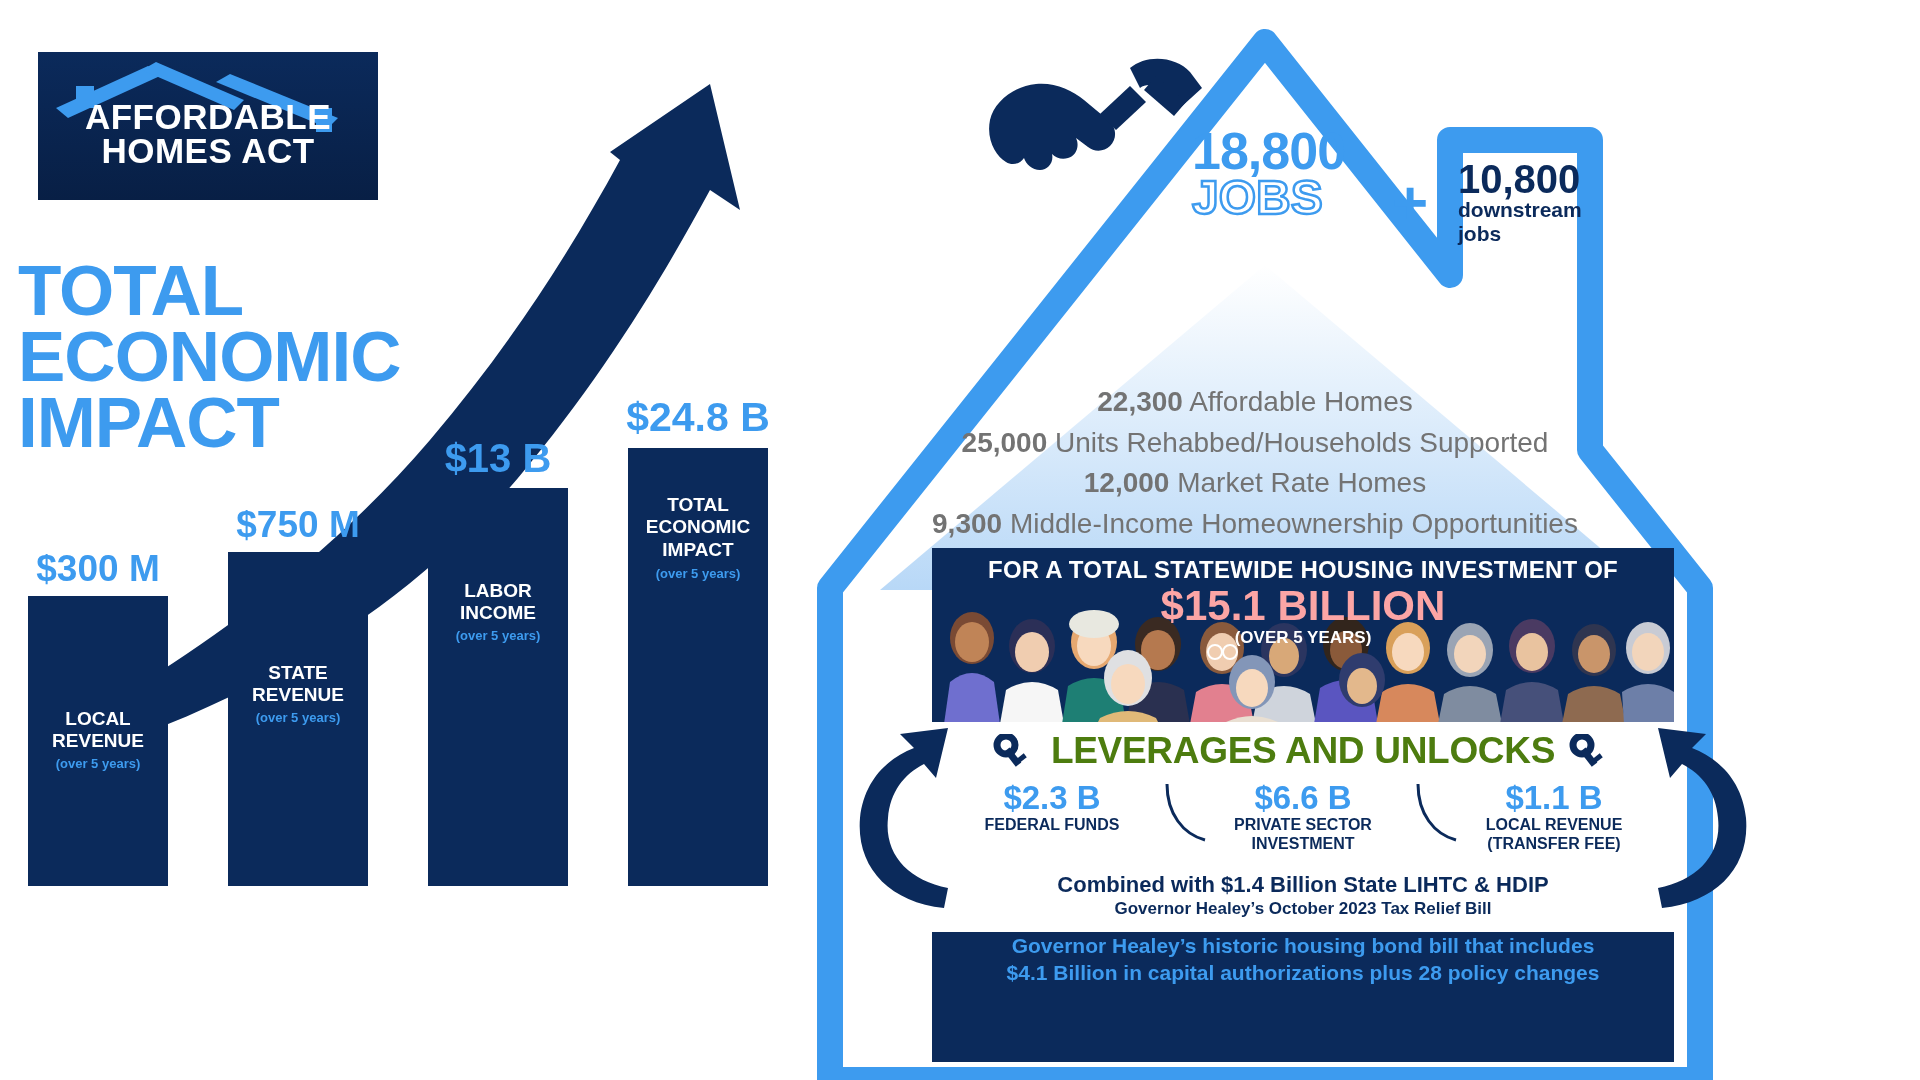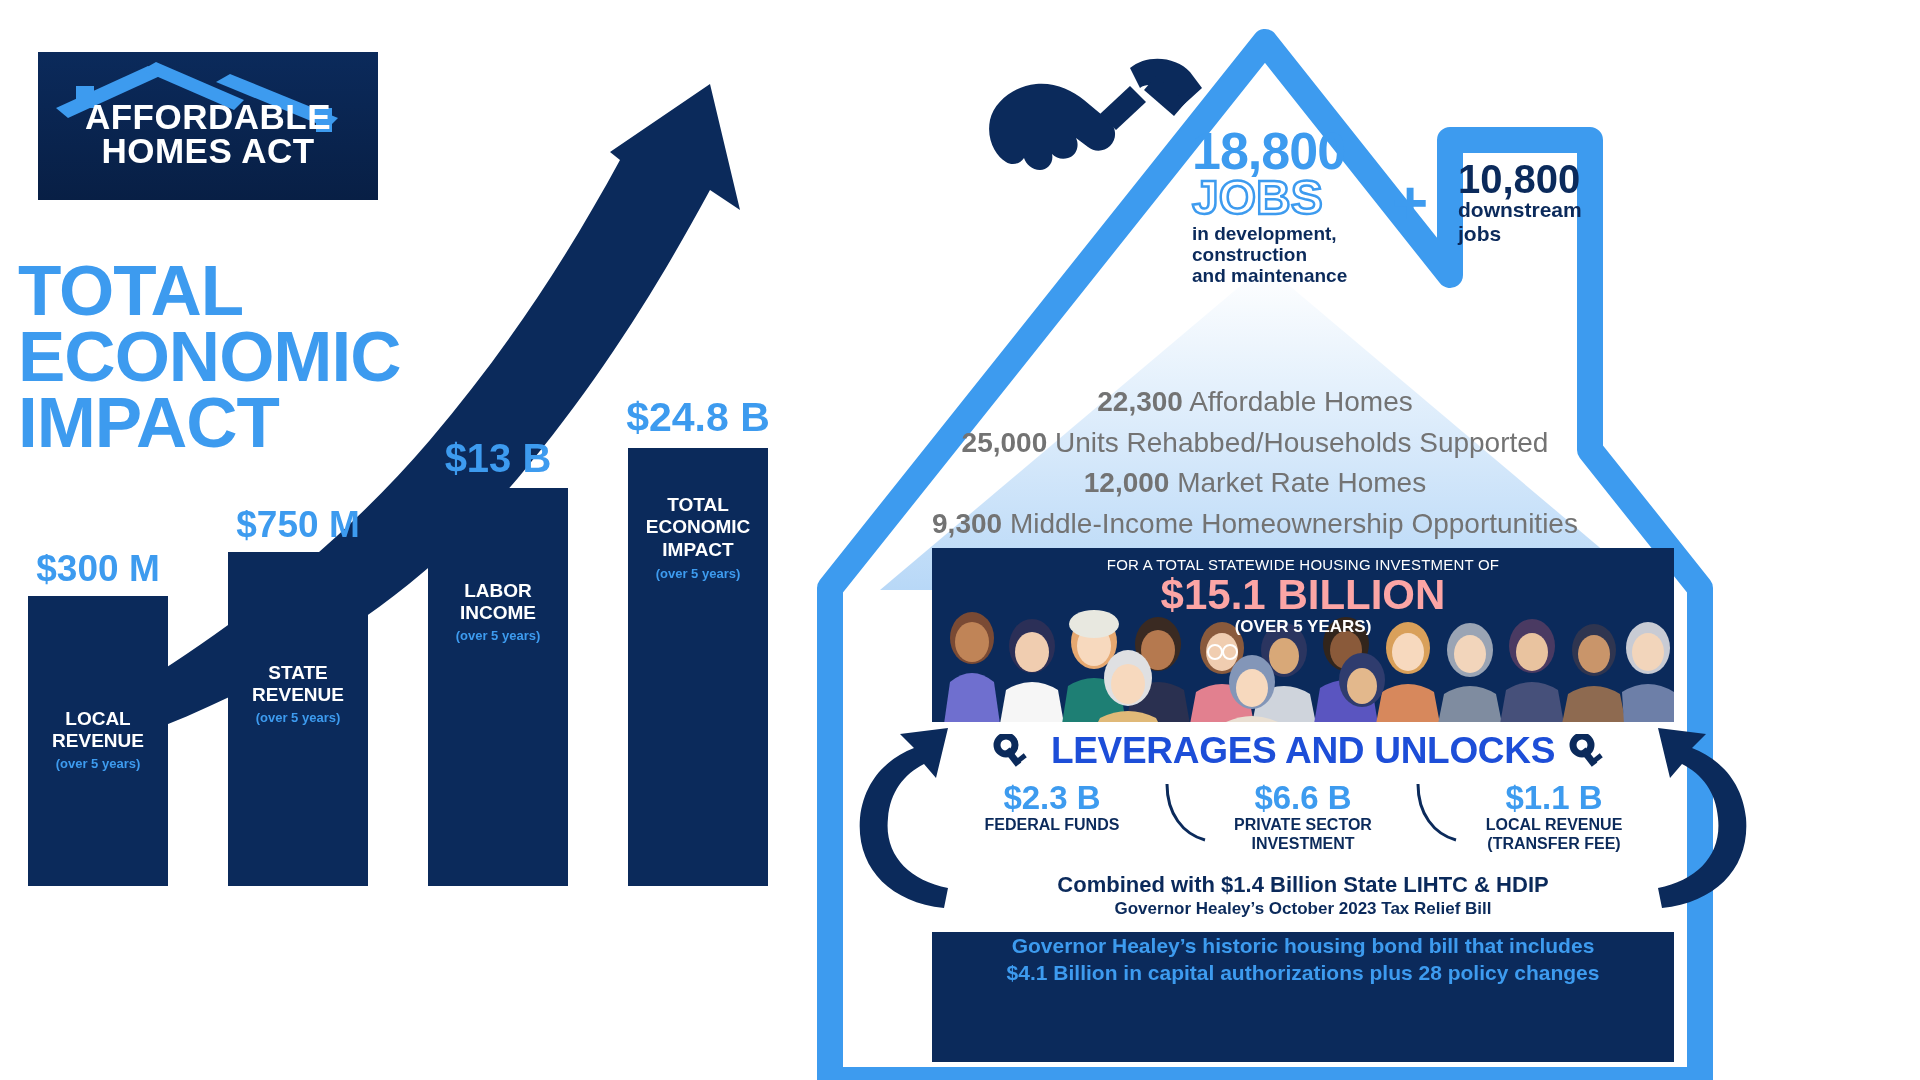--- a/index.html
+++ b/index.html
@@ -96,38 +96,38 @@
     position: absolute; left: 932px; top: 548px;
     width: 742px; height: 176px;
     background: #0b2a5b; overflow: hidden;
   }
   #crowd { position: absolute; left: 0; top: 18px; width: 742px; height: 158px; }
   #invest-text {
     position: absolute; left: 0; right: 0; top: 8px;
     text-align: center; z-index: 4;
   }
   #invest-line1 {
-    color: #ffffff; font-weight: 400; font-size: 15px; letter-spacing: 0.2px;
+    color: #ffffff; font-weight: 700; font-size: 24px; letter-spacing: 0.2px;
   }
   #invest-amount {
     color: #fca5a5; font-weight: 800; font-size: 42px; line-height: 1.05;
   }
   #invest-years { color: #ffffff; font-weight: 800; font-size: 17px; }
 
   
   #lev-panel {
     position: absolute; left: 932px; top: 722px;
     width: 742px; height: 142px; background: #ffffff;
   }
   #lev-head {
     position: absolute; left: 0; right: 0; top: 8px;
     display: flex; align-items: center; justify-content: center; gap: 14px;
   }
   #lev-title {
-    color: #1d4ed8; font-weight: 800; font-size: 37px; letter-spacing: -0.3px;
+    color: #4d7c0f; font-weight: 800; font-size: 37px; letter-spacing: -0.3px;
   }
   .lev-col { position: absolute; top: 58px; text-align: center; }
   .lev-amt { color: #3d9bef; font-weight: 800; font-size: 33px; line-height: 1.1; }
   .lev-lbl { color: #0b2a5b; font-weight: 800; font-size: 16px; line-height: 1.15; }
 
   #combined {
     position: absolute; left: 932px; top: 872px; width: 742px;
     text-align: center; color: #0b2a5b;
   }
   #combined-main { font-weight: 800; font-size: 22px; }
@@ -244,25 +244,20 @@
              C40,106 32,108 26,104 C16,98 6,82 10,62 Z" fill="#0b2a5b"></path>
     <path d="M120,56 L150,28 L166,44 L136,72 Z" fill="#0b2a5b"></path>
     <path d="M150,10 C166,-4 196,-2 210,14 L222,30 L200,50 L186,36
              C180,28 168,24 160,30 Z" fill="#0b2a5b"></path>
     <path d="M176,18 L206,44 L194,58 L164,32 Z" fill="#0b2a5b"></path>
   </svg>
 
   <div id="jobs-block">
     <div id="jobs-num">18,800</div>
     <div id="jobs-word">JOBS</div>
-    <div id="jobs-desc">
-      <div>in development,</div>
-      <div>construction</div>
-      <div>and maintenance</div>
-    </div>
   </div>
 
   <div id="plus-sign">+</div>
 
   <div id="downstream-block">
     <div id="downstream-num">10,800</div>
     <div id="downstream-desc">
       <div>downstream</div>
       <div>jobs</div>
     </div>

